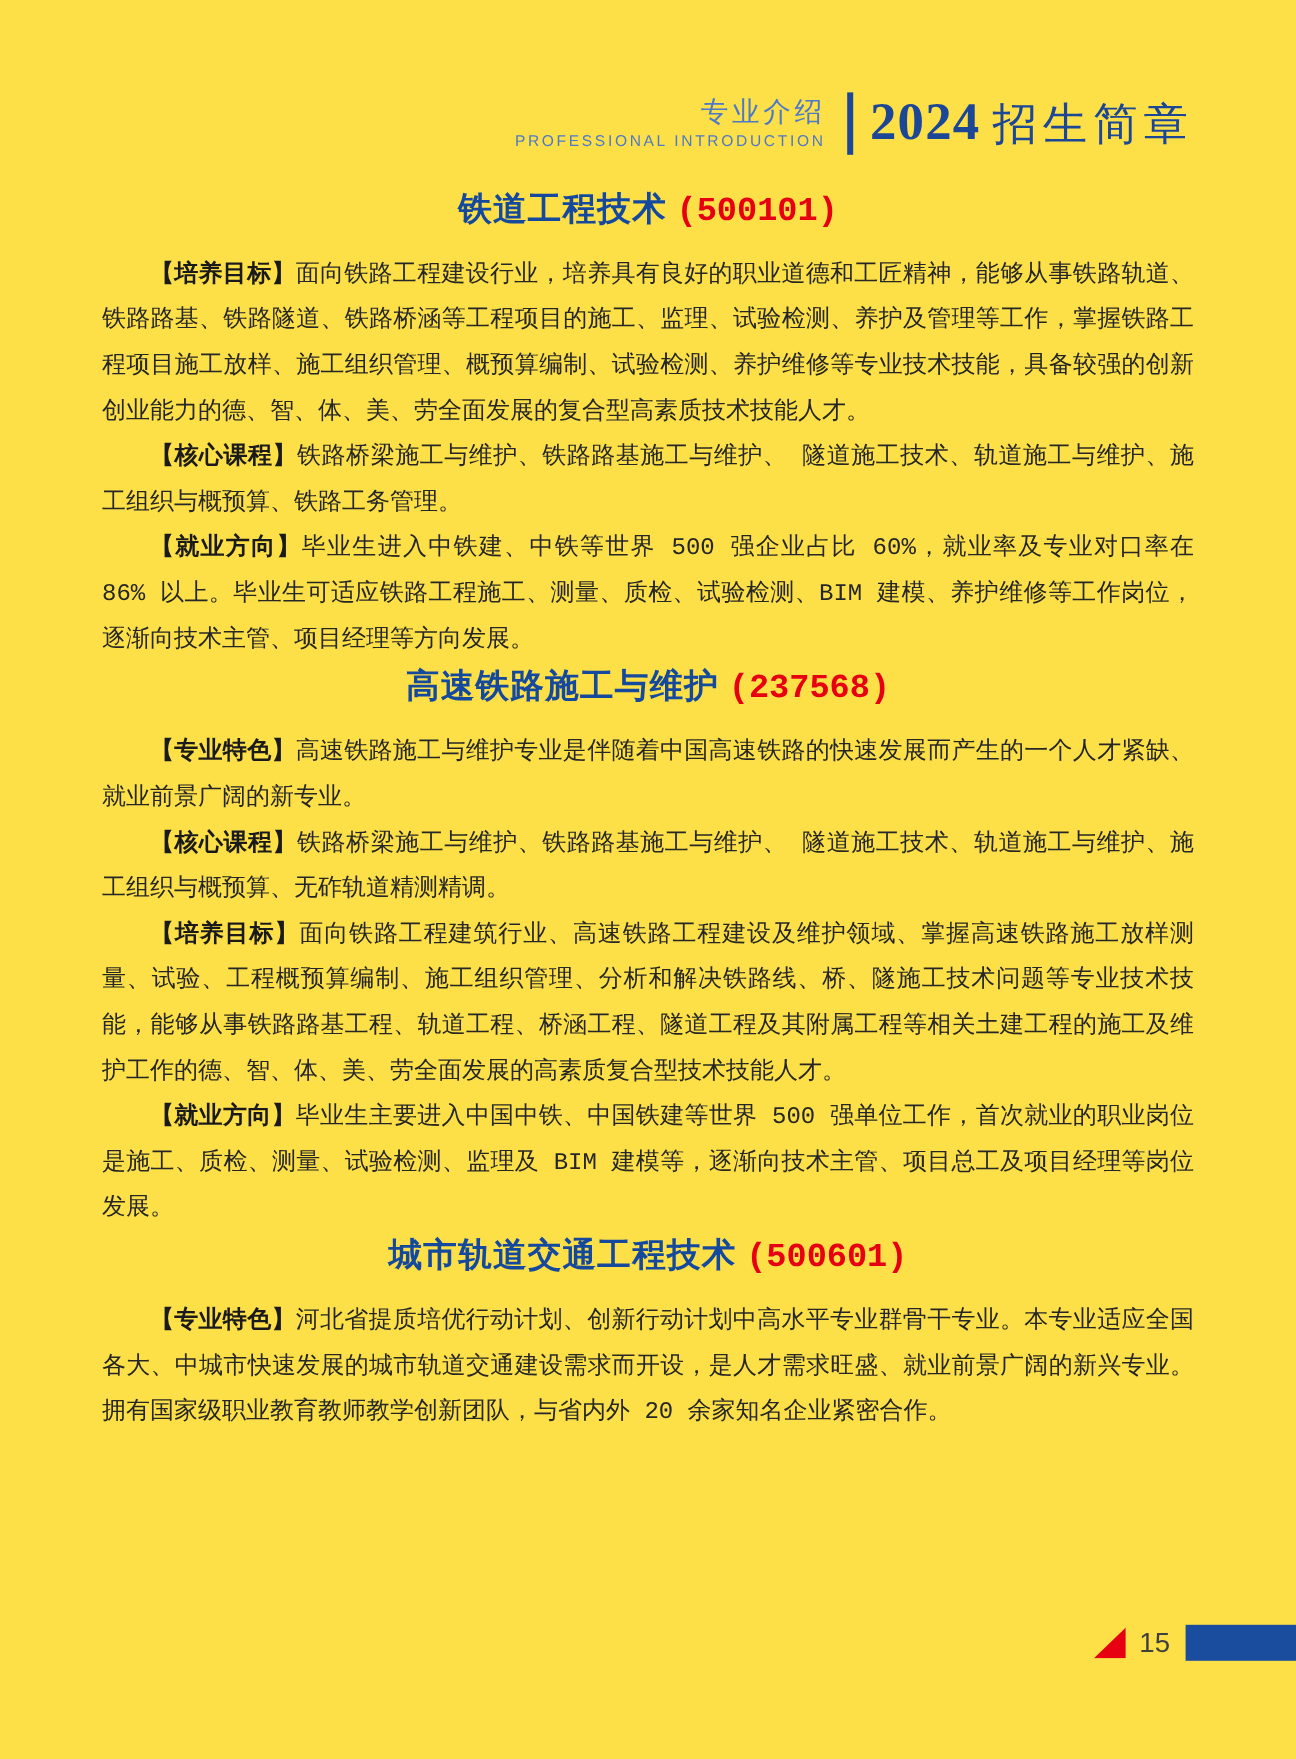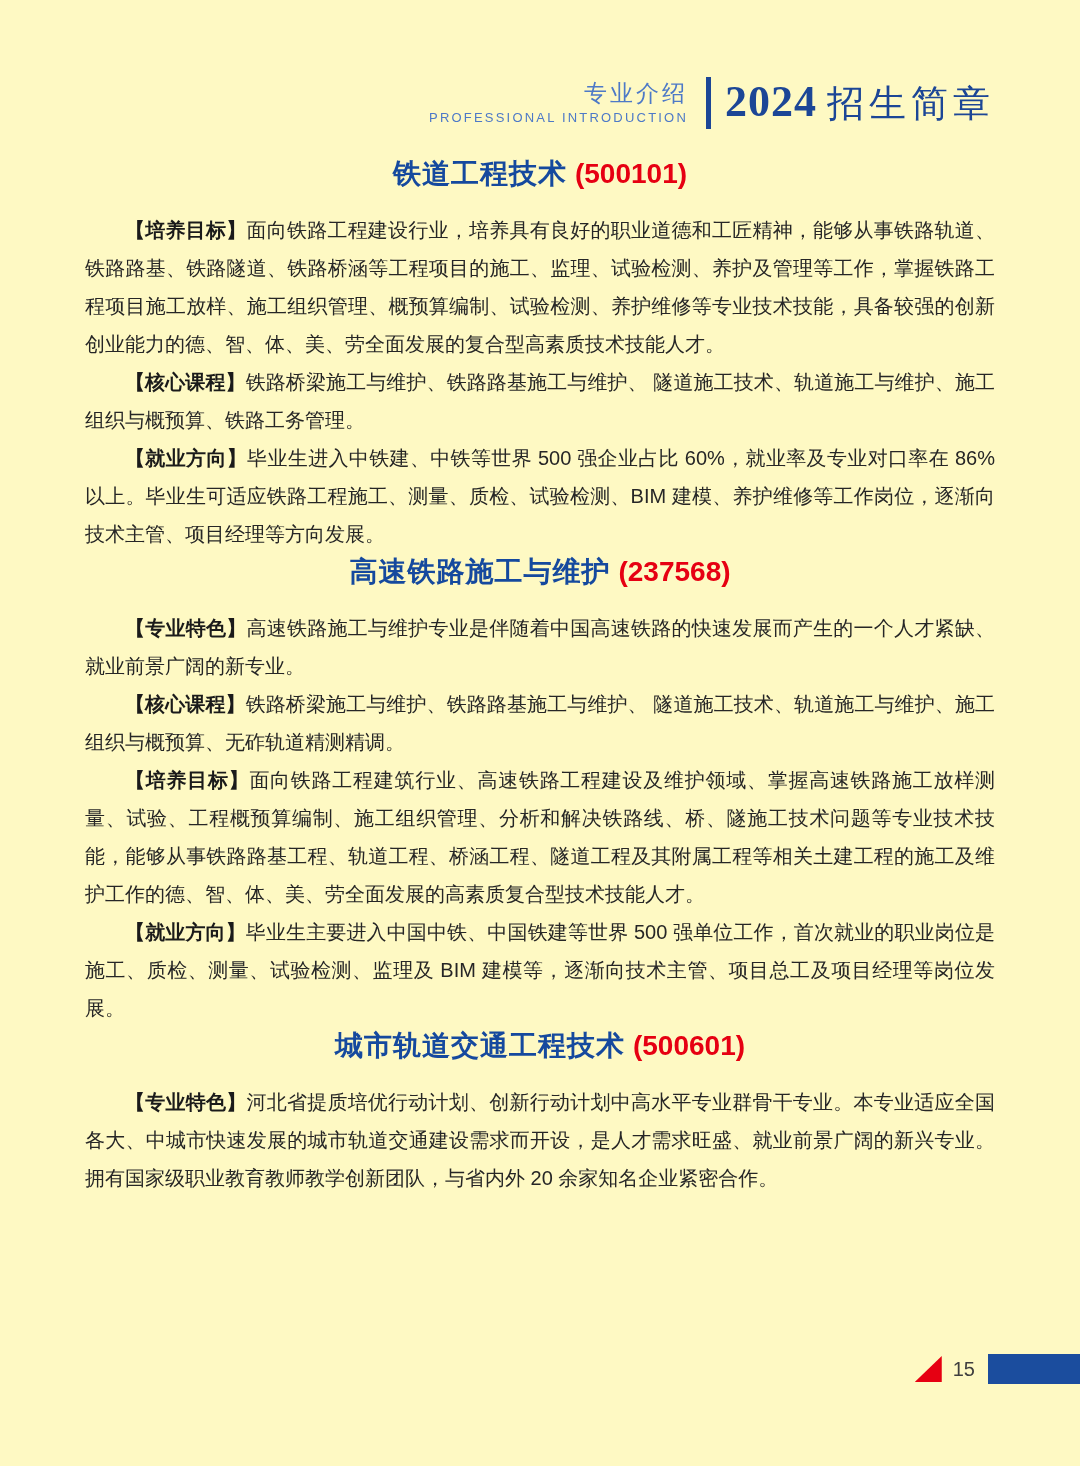--- a/index.html
+++ b/index.html
@@ -2,21 +2,21 @@
 <html><head>
 <meta charset="utf-8">
 <style>
   * { margin: 0; padding: 0; box-sizing: border-box; }
   html, body { background: #ffffff; }
   .page {
     position: relative;
     width: 1080px;
     height: 1466px;
     margin: 0 auto;
-    background: #fef9c3;
+    background: #fde047;
     overflow: hidden;
     font-family: "Liberation Sans", "DejaVu Sans", sans-serif;
     color: #262626;
   }
 
   
   .hdr {
     display: flex;
     justify-content: flex-end;
     align-items: center;
@@ -33,21 +33,21 @@
   .hdr-title { color: #1c4696; white-space: nowrap; display: flex; align-items: baseline; }
   .hdr-year {
     font-family: "Liberation Serif", "DejaVu Serif", serif;
     font-size: 44px; font-weight: 700; letter-spacing: 1px;
   }
   .hdr-brochure {
     font-size: 37px; font-weight: 400; letter-spacing: 5px; margin-left: 10px;
   }
 
   
-  .content { padding: 0 85px; margin-top: 26px; }
+  .content { padding: 0 85px; margin-top: 26px; font-family: Liberation Mono, monospace; }
   .sec-title {
     text-align: center;
     font-size: 28px;
     font-weight: 700;
     color: #15499e;
     margin: 40px 0 18px 0;
     letter-spacing: 1px;
   }
   .sec-title:first-child, .section:first-child .sec-title { margin-top: 0; }
   .sec-code { color: #e60012; margin-left: 8px; letter-spacing: 0; }
@@ -67,21 +67,21 @@
     right: 0;
     display: flex;
     align-items: center;
   }
   .tri {
     width: 27px; height: 26px;
     background: #e60012;
     clip-path: polygon(0 100%, 100% 0, 100% 100%);
     margin-right: 11px;
   }
-  .pageno { font-size: 20px; color: #3f3f3f; margin-right: 13px; }
+  .pageno { font-size: 23px; color: #3f3f3f; margin-right: 13px; }
   .bar { width: 92px; height: 30px; background: #1b4d9e; }
 </style>
 </head>
 <body>
 
 <div class="page">
 
   <header class="hdr">
     <div class="hdr-left">
       <div class="hdr-cn">专业介绍</div>

